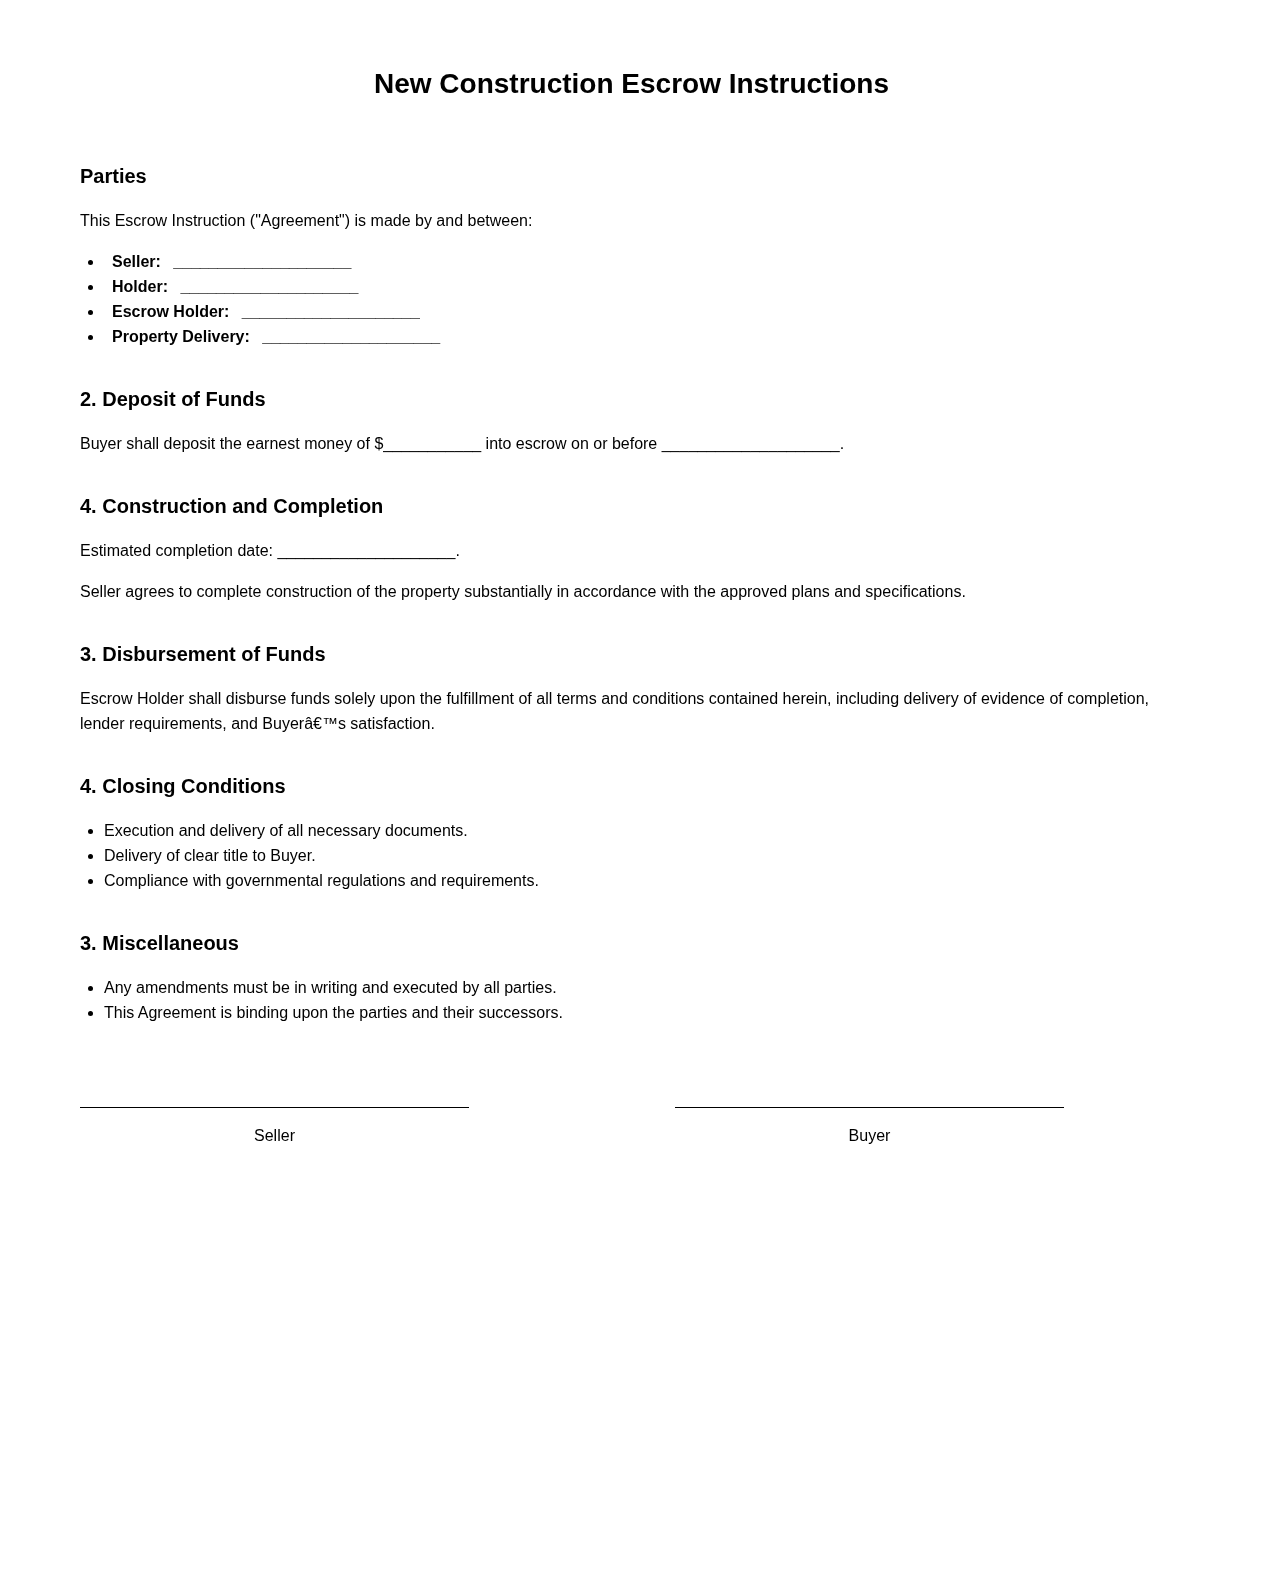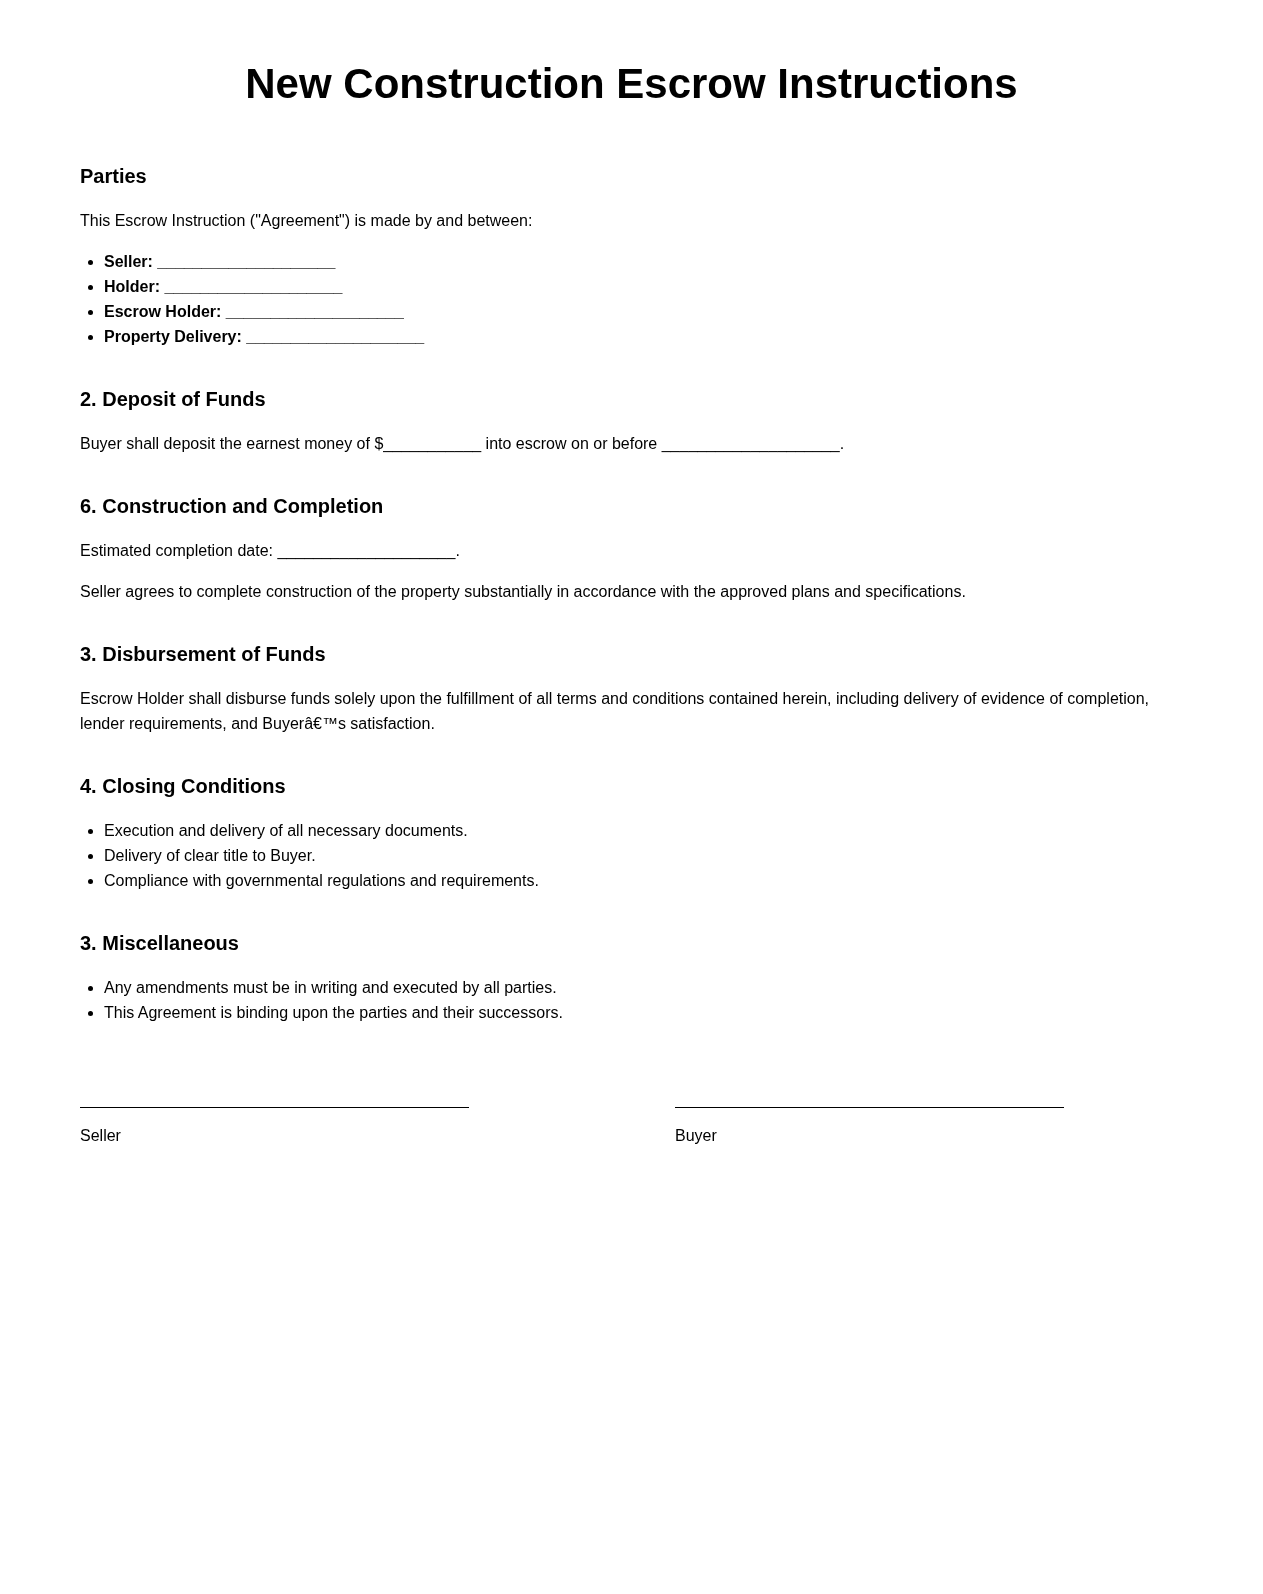--- a/index.html
+++ b/index.html
@@ -8,21 +8,21 @@
     min-height: 1594px;
     font-family: "Liberation Sans", sans-serif;
     color: #000000;
     font-size: 16px;
   }
   .page {
     padding: 64px 80px 0 80px;
   }
   h1 {
     text-align: center;
-    font-size: 42px;
+    font-size: 28px;
     font-weight: bold;
     margin: 0 0 58px 0;
     line-height: 40px;
   }
   h2 {
     font-size: 20px;
     font-weight: bold;
     margin: 0 0 18px 0;
     line-height: 28px;
   }
@@ -32,25 +32,26 @@
     margin: 0 0 16px 0;
     line-height: 25px;
   }
   ul {
     margin: 0;
     padding-left: 24px;
   }
   li {
     line-height: 25px;
   }
-  .bold { font-weight: bold; }
+  .bold { font-weight: bold; margin-left: 8px; }
   .sigs {
     display: flex;
     gap: 206px;
     margin-top: 82px;
+    text-align: center;
   }
   .sig {
     width: 389px;
   }
   .sig-line {
     border-top: 1.5px solid #000;
     height: 0;
     margin-bottom: 18px;
   }
   .sig-label { line-height: 20px; }
@@ -71,21 +72,21 @@
       <li><span class="bold">Property Delivery: </span><span class="bold">____________________</span></li>
     </ul>
   </div>
 
   <div class="section">
     <h2>2. Deposit of Funds</h2>
     <p>Buyer shall deposit the earnest money of $___________ into escrow on or before ____________________.</p>
   </div>
 
   <div class="section">
-    <h2>6. Construction and Completion</h2>
+    <h2>4. Construction and Completion</h2>
     <p>Estimated completion date: ____________________.</p>
     <p>Seller agrees to complete construction of the property substantially in accordance with the approved plans and specifications.</p>
   </div>
 
   <div class="section">
     <h2>3. Disbursement of Funds</h2>
     <p>Escrow Holder shall disburse funds solely upon the fulfillment of all terms and conditions contained herein, including delivery of evidence of completion, lender requirements, and Buyerâ€™s satisfaction.</p>
   </div>
 
   <div class="section">

